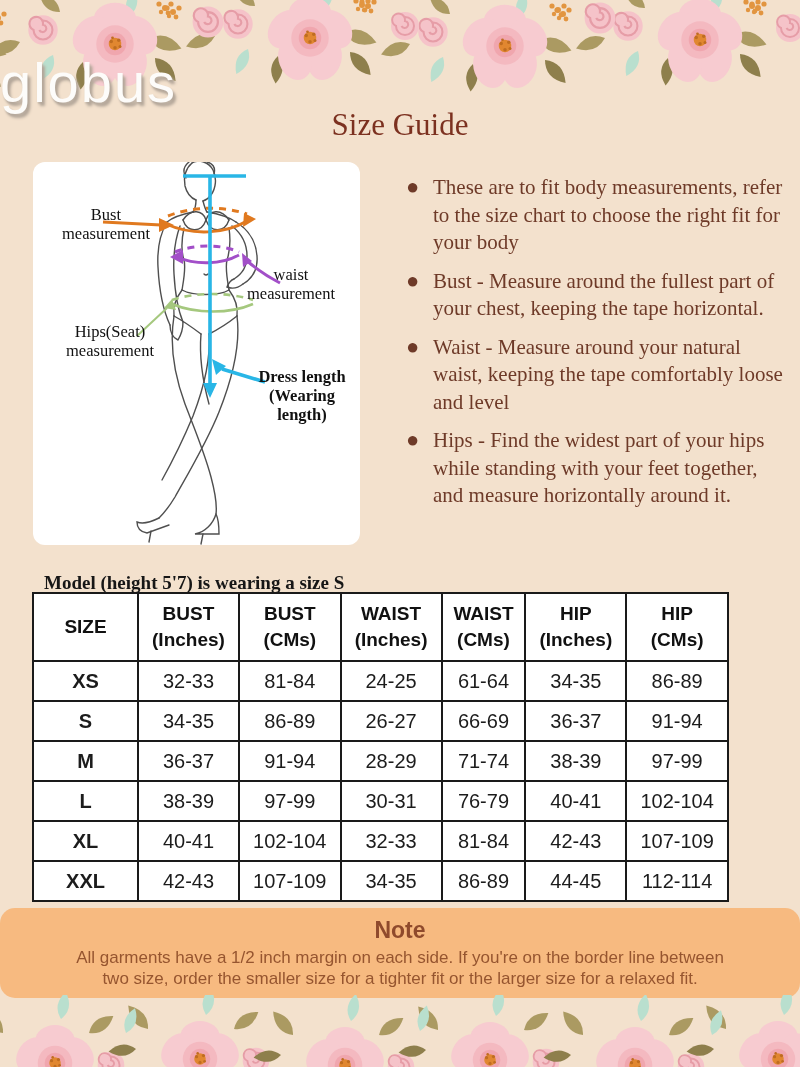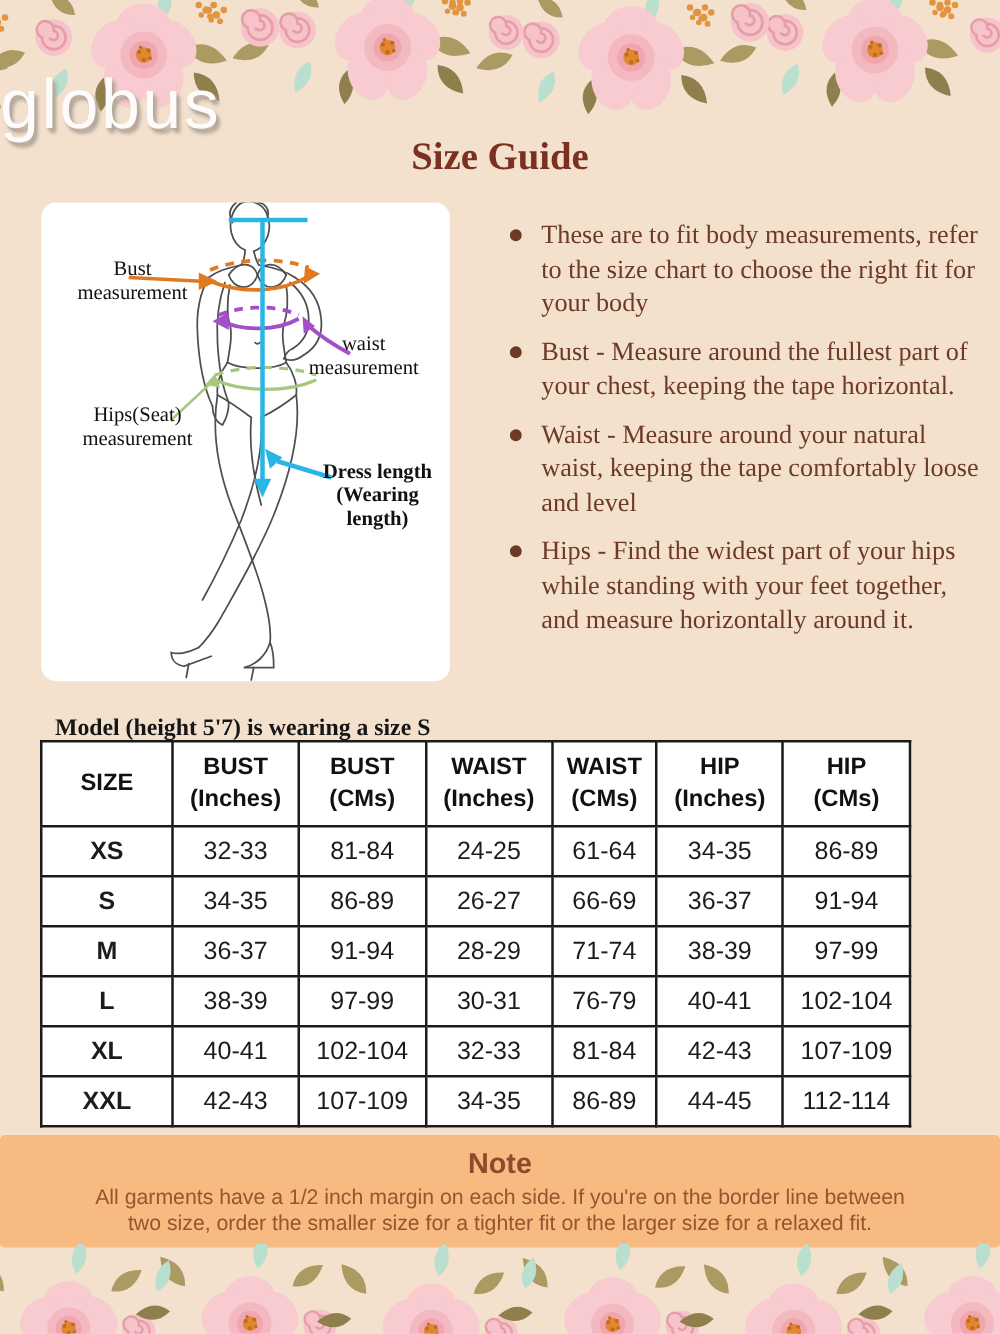--- a/index.html
+++ b/index.html
@@ -22,21 +22,21 @@
     position:absolute; top:50px; left:0; width:800px;
     text-align:left;
     font-family:"Liberation Sans", sans-serif;
     font-size:56px; font-weight:500; letter-spacing:2px;
     color:#fdfcfa;
     text-shadow:3px 4px 3px #b3a699, 1px 2px 2px #c4b8ab;
   }
   .page-title {
     position:absolute; top:107px; left:0; width:800px;
     text-align:center;
-    font-size:31px; font-weight:bold;
+    font-size:31px; font-weight:normal;
     color:#7c3120;
   }
   
   .diagram-box {
     position:absolute; top:162px; left:33px;
     width:327px; height:383px;
     background:#ffffff; border-radius:12px;
   }
   .diagram-box svg { position:absolute; top:0; left:0; }
   .diag-label {
@@ -82,21 +82,21 @@
     height:68px; font-size:19px; font-weight:bold; line-height:26px; color:#111;
   }
   .size-table td { height:40px; font-size:20px; color:#1c1c1c; }
   .size-table td.col-size { font-weight:bold; }
   .size-table col.c-size { width:105px; }
   .size-table th .h2 { display:block; font-weight:bold; }
   
   .note-box {
     position:absolute; top:908px; left:0;
     width:800px; height:90px;
-    background:#f7ba80; border-radius:4px;
+    background:#f7ba80; border-radius:15px;
     font-family:"Liberation Sans", sans-serif;
     text-align:center;
   }
   .note-title {
     margin-top:9px;
     font-size:23px; font-weight:bold; color:#8f4a2c;
   }
   .note-text {
     margin:3px auto 0; width:660px;
     font-size:17px; line-height:21px; color:#96552f;

